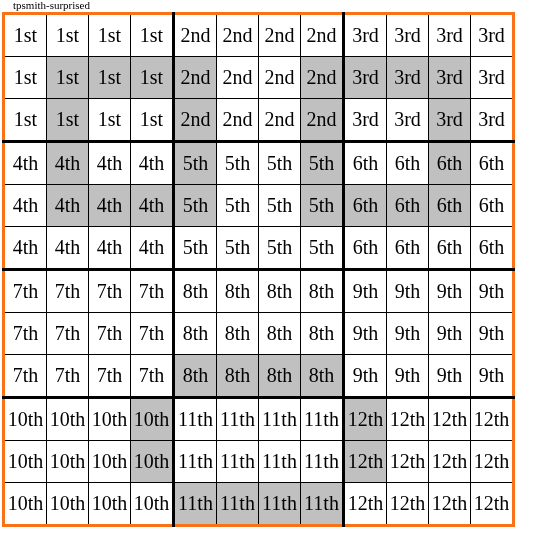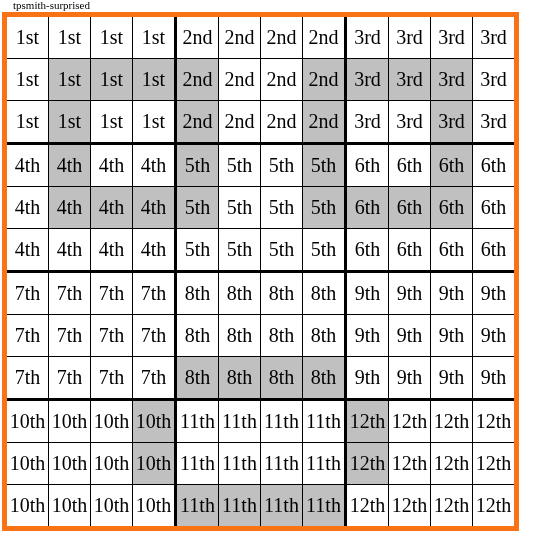--- a/index.html
+++ b/index.html
@@ -31,21 +31,21 @@
 
   #grid-wrap {
     position: absolute;
     left: 2px;
     top: 12px;
   }
 
   table.puzzle-grid {
     border-collapse: collapse;
     table-layout: fixed;
-    border: 5px solid #f97316;
+    border: 3px solid #f97316;
     background: #d946ef;
   }
 
   table.puzzle-grid td {
     width: 41px;
     height: 41px;
     min-width: 41px;
     max-width: 41px;
     padding: 0;
     margin: 0;

